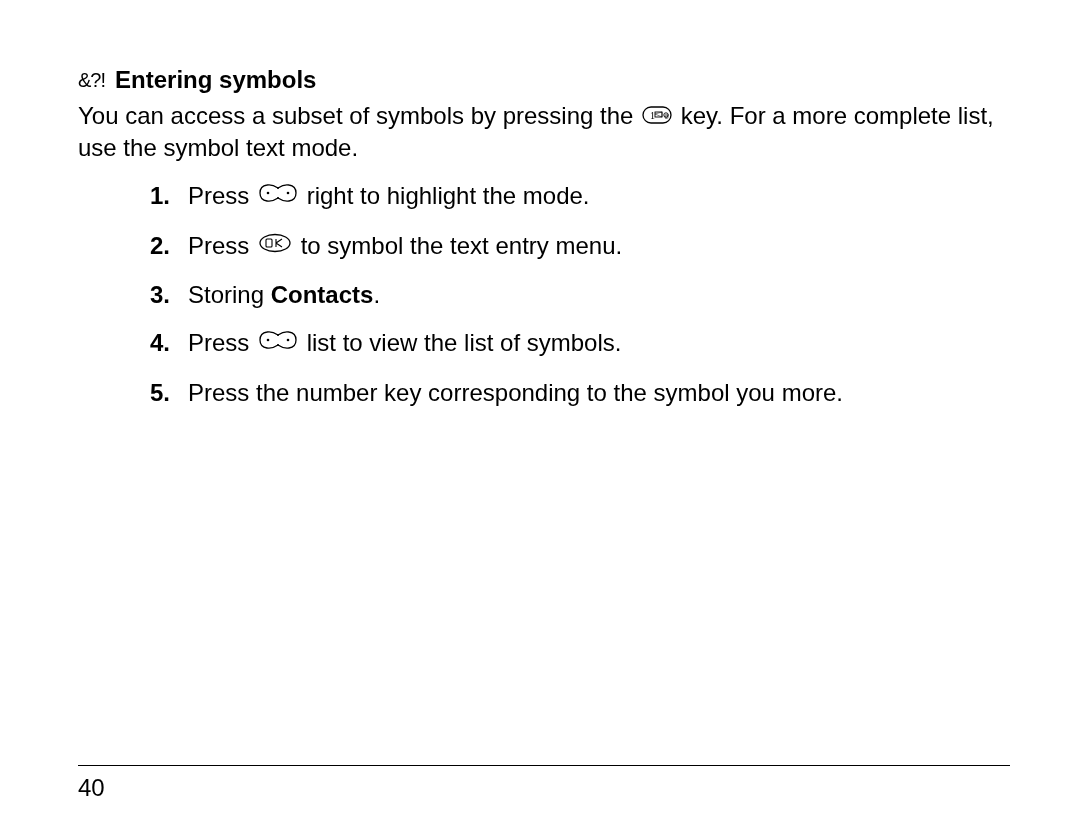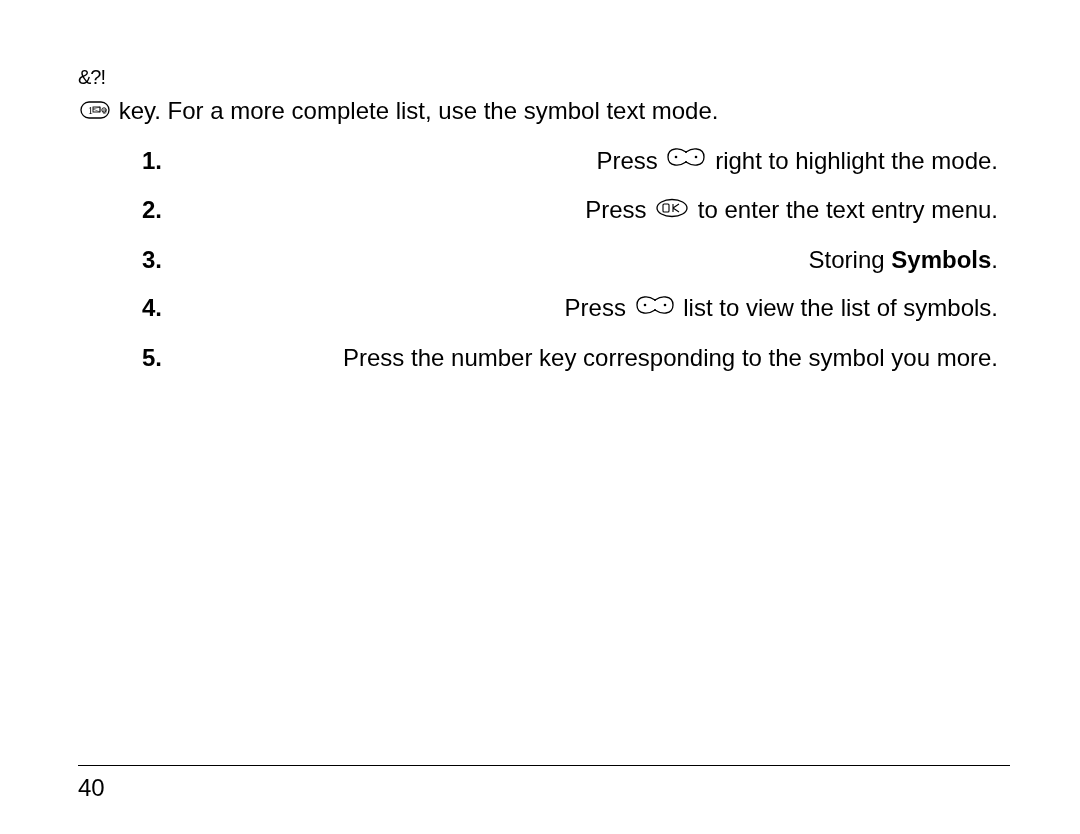--- a/index.html
+++ b/index.html
@@ -32,25 +32,24 @@
   }
   .heading-text {
     font-weight: bold;
     font-size: 24px;
   }
   .intro {
     margin: 0 0 18px 0;
     line-height: 1.25;
   }
   ol.steps {
-    margin: 4px;
+    margin: 12px;
     padding: 0 0 0 60px;
     list-style: none;
     counter-reset: step;
-    text-align: right;
   }
   ol.steps li {
     counter-increment: step;
     position: relative;
     margin: 0 0 18px 0;
     padding-left: 38px;
     line-height: 1.25;
   }
   ol.steps li::before {
     content: counter(step) ".";
@@ -84,23 +83,25 @@
     font-size: 24px;
   }
 </style>
 </head>
 <body>
 
 <div class="page">
 
   <div class="heading-row">
     <span class="heading-icon">&amp;?!</span>
+    <span class="heading-text">Entering symbols</span>
   </div>
 
   <p class="intro">
+    <span>You can access a subset of symbols by pressing the </span>
     <span class="inline-icon">
       <svg width="30" height="18" viewBox="0 0 30 18">
         <rect x="1" y="1" width="28" height="16" rx="8" ry="8" fill="none" stroke="#000" stroke-width="1.3"></rect>
         <text x="8" y="13" font-size="10" font-family="Verdana" fill="#000">1</text>
         <rect x="13" y="6" width="7" height="5" fill="none" stroke="#000" stroke-width="0.9"></rect>
         <path d="M13 8 L20 6 L20 11 L13 8" fill="none" stroke="#000" stroke-width="0.5"></path>
         <circle cx="24" cy="9" r="2.2" fill="none" stroke="#000" stroke-width="0.9"></circle>
         <text x="22.2" y="11.5" font-size="5" fill="#000">@</text>
       </svg>
     </span>
@@ -123,24 +124,24 @@
     </li>
     <li>
       <span>Press </span>
       <span class="inline-icon">
         <svg width="34" height="20" viewBox="0 0 34 20">
           <ellipse cx="17" cy="10" rx="15" ry="8.5" fill="none" stroke="#000" stroke-width="1.3"></ellipse>
           <rect x="8" y="6" width="6" height="8" rx="1" fill="none" stroke="#000" stroke-width="1.1"></rect>
           <path d="M18 6 L18 14 M18 10 L24 6 M18 10 L24 14" fill="none" stroke="#000" stroke-width="1.1"></path>
         </svg>
       </span>
-      <span> to enter the text entry menu.</span>
+      <span> to symbol the text entry menu.</span>
     </li>
     <li>
-      <span>Storing </span><span class="bold">Symbols</span><span>.</span>
+      <span>Storing </span><span class="bold">Contacts</span><span>.</span>
     </li>
     <li>
       <span>Press </span>
       <span class="inline-icon">
         <svg width="40" height="22" viewBox="0 0 40 22">
           <path d="M2 11 Q2 4 9 3 Q14 2 20 6 Q26 2 31 3 Q38 4 38 11 Q38 18 31 19 Q26 20 20 16 Q14 20 9 19 Q2 18 2 11 Z" fill="none" stroke="#000" stroke-width="1.3"></path>
           <circle cx="10" cy="11" r="1.3" fill="#000"></circle>
           <circle cx="30" cy="11" r="1.3" fill="#000"></circle>
           <circle cx="20" cy="6" r="1" fill="#000"></circle>
           <circle cx="20" cy="16" r="1" fill="#000"></circle>

